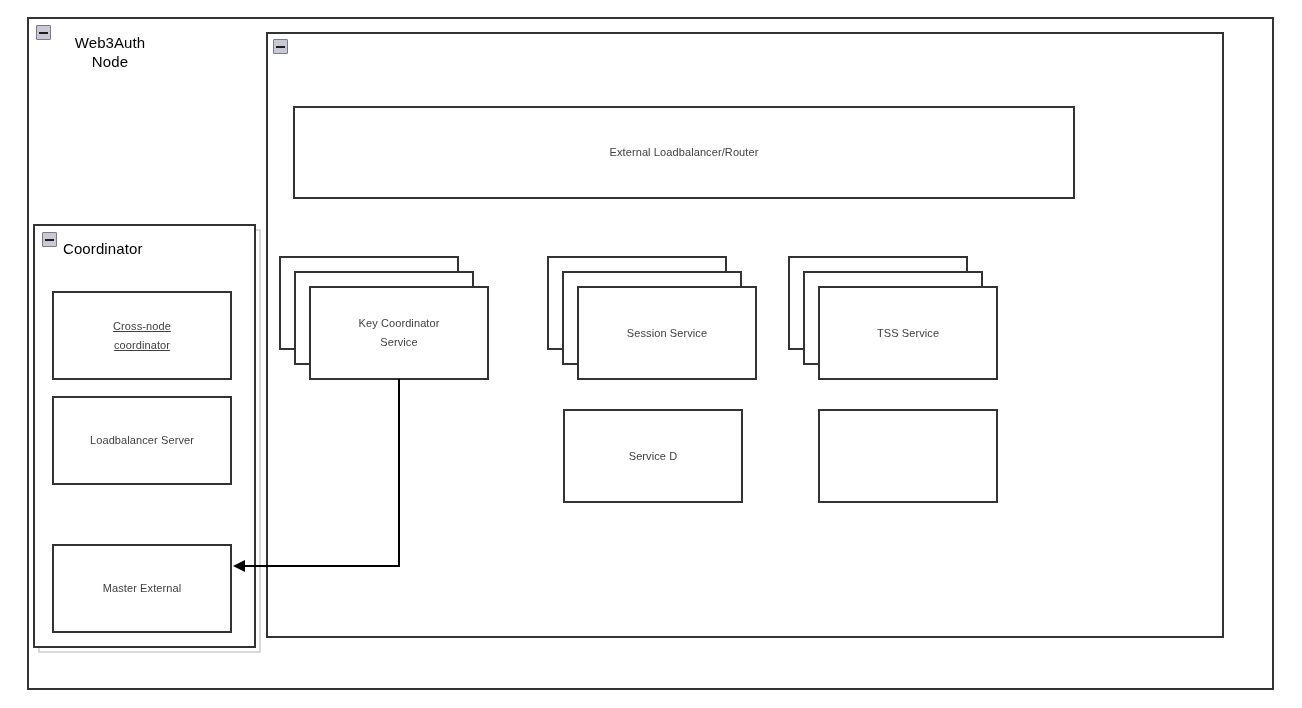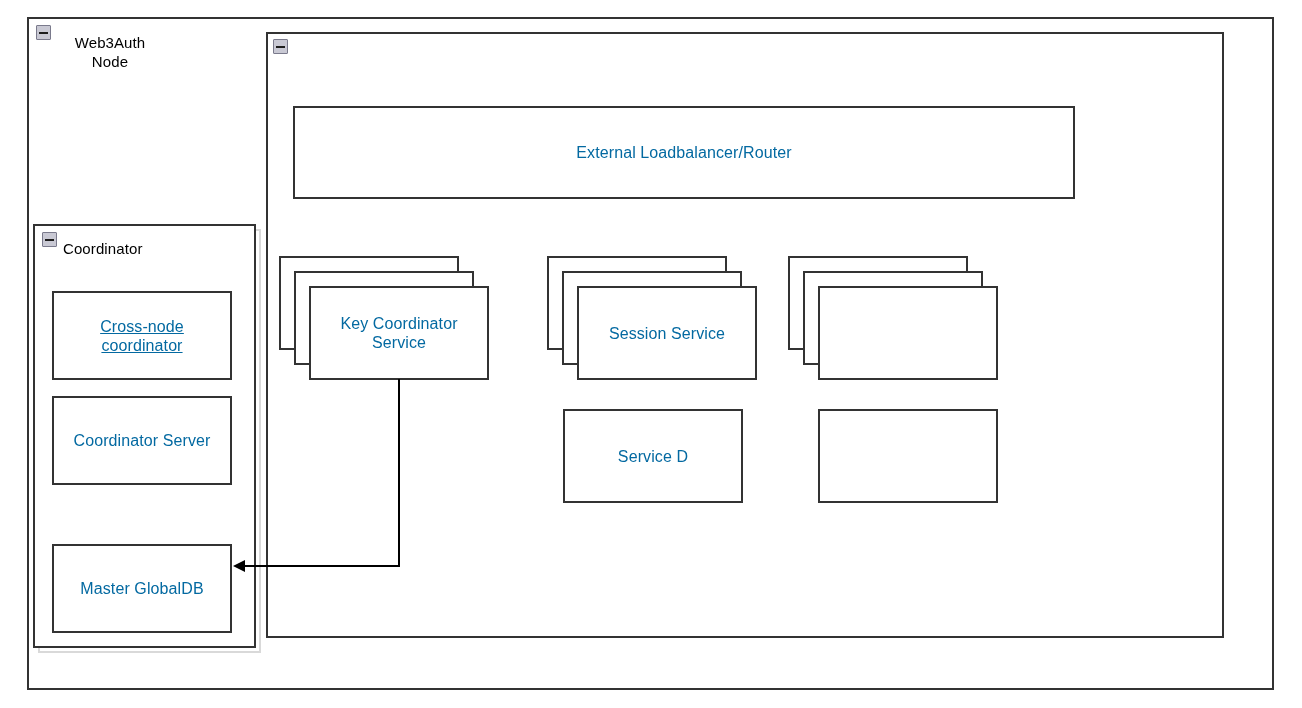--- a/index.html
+++ b/index.html
@@ -56,22 +56,22 @@
     text-align: center;
   }
 
   
   .box-text {
     position: absolute;
     display: flex;
     align-items: center;
     justify-content: center;
     text-align: center;
-    color: #0369a1;
-    font-size: 16px;
+    color: #404040;
+    font-size: 11px;
     line-height: 19px;
     white-space: pre-line;
     letter-spacing: 0.1px;
     pointer-events: none;
   }
 
   
   .collapse-icon {
     position: absolute;
     width: 15px;
@@ -138,41 +138,42 @@
 Service</div>
 
   <div class="box" style="left:547px; top:256px; width:180px; height:94px;"></div>
   <div class="box" style="left:562px; top:271px; width:180px; height:94px;"></div>
   <div class="box" style="left:577px; top:286px; width:180px; height:94px;"></div>
   <div class="box-text" style="left:577px; top:286px; width:180px; height:94px;text-align:center;">Session Service</div>
 
   <div class="box" style="left:788px; top:256px; width:180px; height:94px;"></div>
   <div class="box" style="left:803px; top:271px; width:180px; height:94px;"></div>
   <div class="box" style="left:818px; top:286px; width:180px; height:94px;"></div>
+  <div class="box-text" style="left:818px; top:286px; width:180px; height:94px;">TSS Service</div>
 
   <div class="box" style="left:563px; top:409px; width:180px; height:94px;"></div>
   <div class="box-text" style="left:563px; top:409px; width:180px; height:94px;">Service D</div>
 
   <div class="box" style="left:818px; top:409px; width:180px; height:94px;"></div>
 
   <div class="halo" style="left:38px; top:229px; width:223px; height:424px;"></div>
 
   <div class="container-box" style="left:33px; top:224px; width:223px; height:424px;"></div>
 
   <div class="collapse-icon" style="left:42px; top:232px;"></div>
 
   <div class="label" style="left:63px; top:239px; width:170px;">Coordinator</div>
 
   <div class="box" style="left:52px; top:291px; width:180px; height:89px;"></div>
   <div class="box-text" style="left:52px; top:291px; width:180px; height:89px;text-decoration:underline;">Cross-node
 coordinator</div>
 
   <div class="box" style="left:52px; top:396px; width:180px; height:89px;"></div>
-  <div class="box-text" style="left:52px; top:396px; width:180px; height:89px;">Coordinator Server</div>
+  <div class="box-text" style="left:52px; top:396px; width:180px; height:89px;">Loadbalancer Server</div>
 
   <div class="box" style="left:52px; top:544px; width:180px; height:89px;"></div>
-  <div class="box-text" style="left:52px; top:544px; width:180px; height:89px;">Master GlobalDB</div>
+  <div class="box-text" style="left:52px; top:544px; width:180px; height:89px;">Master External</div>
 
   <div class="line-v" style="left:398px; top:379px; height:188px;"></div>
   <div class="line-h" style="left:243px; top:565px; width:157px;"></div>
   <div class="arrow-left" style="left:233px; top:560px;"></div>
 
 </div>
 
 </body></html>

